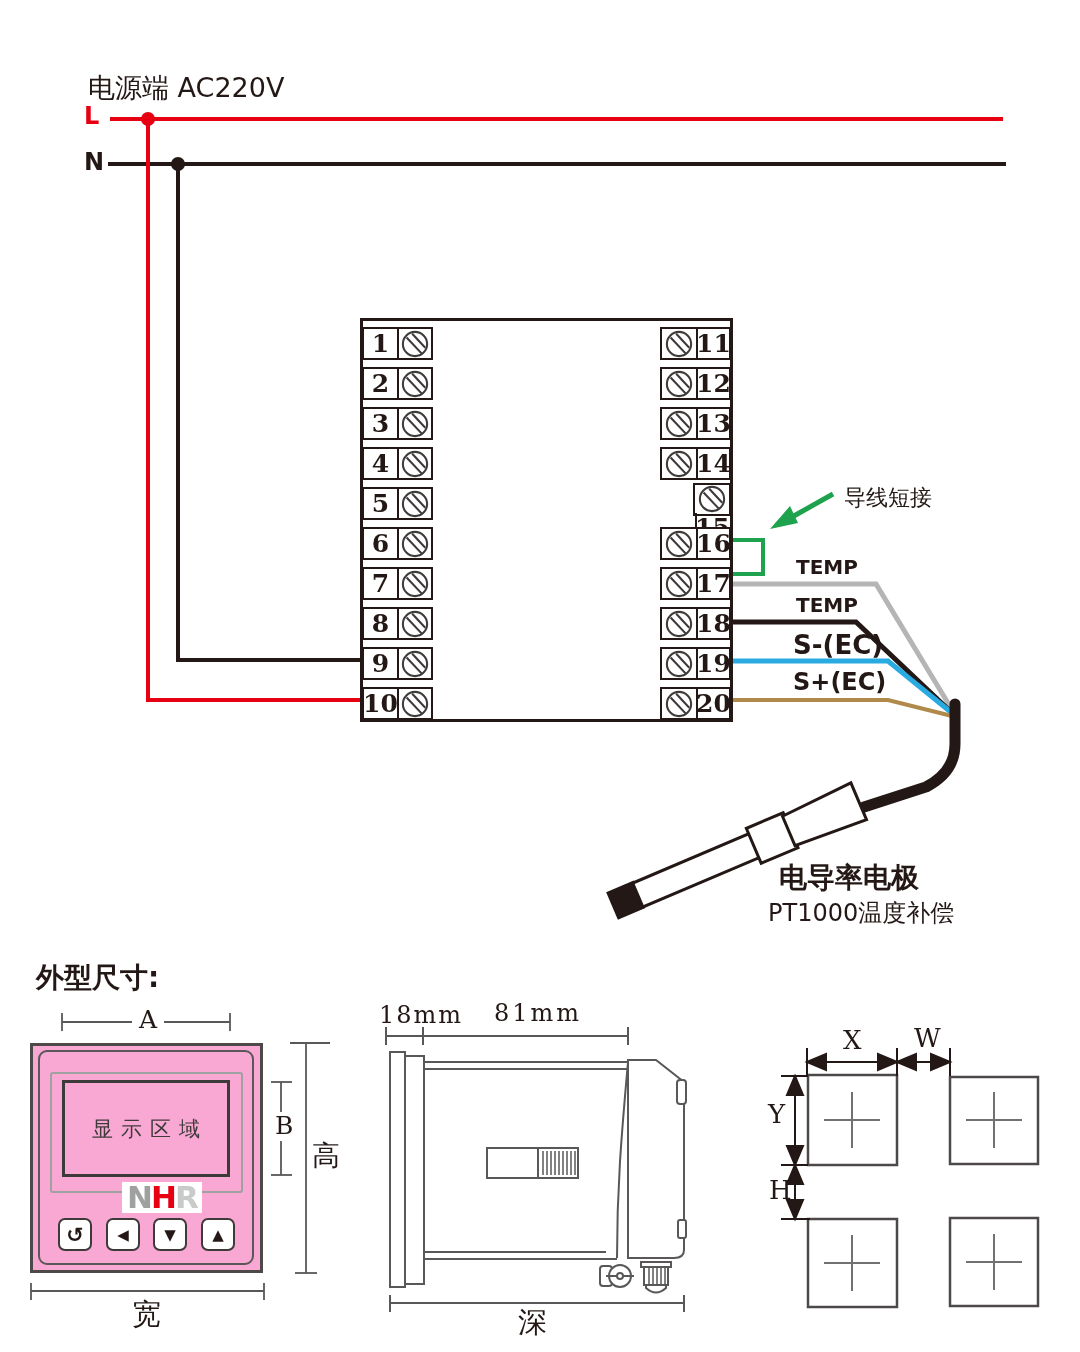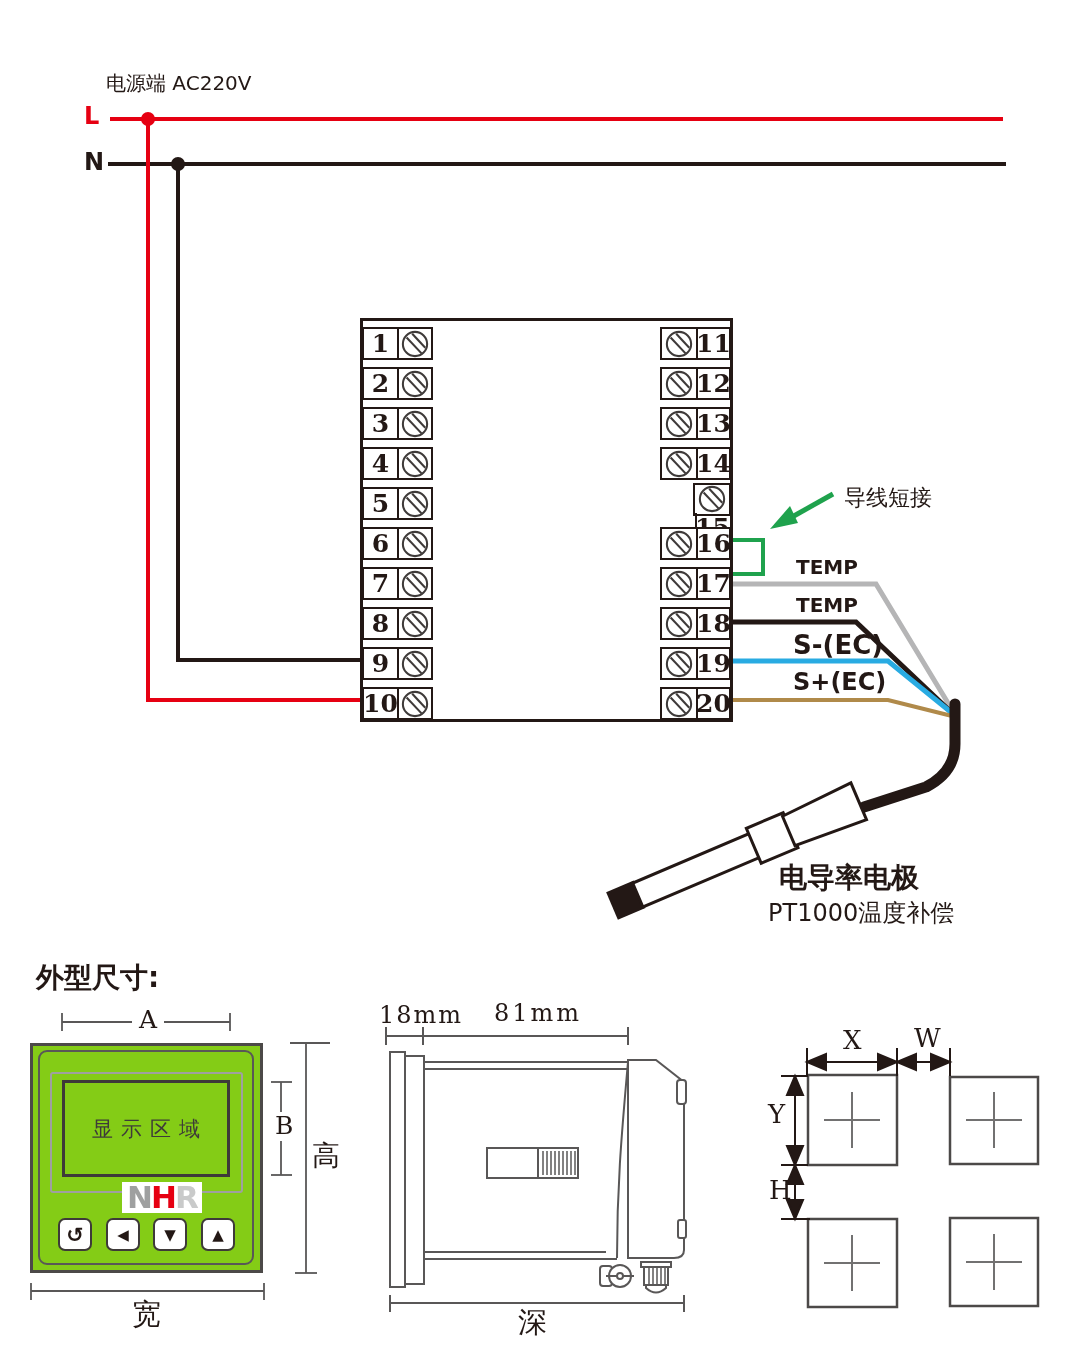--- a/index.html
+++ b/index.html
@@ -20,21 +20,21 @@
   .term-row.left{left:-1px;}
   .term-row.right{right:-1px;}
   .term-cell{display:flex;align-items:center;justify-content:center;height:100%;box-sizing:border-box;}
   .term-num{width:33px;font-family:"DejaVu Serif","Liberation Serif",serif;
       font-weight:bold;font-size:25px;color:var(--ink);}
   .term-screw{width:34px;}
   .term-row.left .term-screw{border-left:2px solid var(--ink);}
   .term-row.right .term-num{border-left:2px solid var(--ink);}
 
   
-  .frame{position:absolute;box-sizing:border-box;background:#84cc16;z-index:2;text-align:center;}
+  .frame{position:absolute;box-sizing:border-box;background:#f9a8d4;z-index:2;text-align:center;}
   #fv-outer{left:30px;top:1043px;width:233px;height:230px;border:3px solid #4C4948;}
   #fv-inner{left:38px;top:1050px;width:216px;height:215px;border:2px solid #595757;border-radius:9px;}
   #fv-bezel{left:50px;top:1072px;width:193px;height:121px;border:2px solid #9FA0A0;border-radius:3px;}
   #fv-display{left:62px;top:1080px;width:168px;height:97px;border:3px solid #3E3A39;
       display:flex;align-items:center;justify-content:center;z-index:3;}
   #fv-display .txt{font-family:"DejaVu Serif","Liberation Serif",serif;font-size:21px;
       letter-spacing:8px;color:#3E3A39;padding-left:8px;}
   #nhr-logo{position:absolute;left:122px;top:1182px;z-index:4;background:#fff;padding:0 5px;
       font-weight:bold;font-size:31px;letter-spacing:-2px;line-height:1;}
   #nhr-logo .n{color:#9FA0A0;} #nhr-logo .h{color:var(--red);} #nhr-logo .r{color:#C9CACA;}
@@ -177,21 +177,21 @@
         <line x1="781" y1="1165" x2="808" y2="1165"></line>
         <line x1="781" y1="1219" x2="810" y2="1219"></line>
         <polygon points="795,1076 787,1095 803,1095"></polygon>
         <polygon points="795,1165 787,1146 803,1146"></polygon>
         <polygon points="795,1165 787,1184 803,1184"></polygon>
         <polygon points="795,1219 787,1200 803,1200"></polygon>
       </g>
     </g>
   </svg>
 
-  <div class="lbl" style="left:88px;top:72px;font-size:20px;margin-left:18px;">电源端  AC220V</div>
+  <div class="lbl" style="left:88px;top:72px;font-size:27px;">电源端  AC220V</div>
   <div class="lbl bold red" style="left:84px;top:103px;font-size:24px;">L</div>
   <div class="lbl bold" style="left:84px;top:149px;font-size:24px;">N</div>
   <div class="lbl" style="left:844px;top:485px;font-size:22px;">导线短接</div>
   <div class="lbl bold" style="left:796px;top:556px;font-size:20px;">TEMP</div>
   <div class="lbl bold" style="left:796px;top:594px;font-size:20px;">TEMP</div>
   <div class="lbl bold" style="left:793px;top:631px;font-size:26px;">S-(EC)</div>
   <div class="lbl bold" style="left:793px;top:669px;font-size:24px;">S+(EC)</div>
   <div class="lbl bold" style="left:779px;top:862px;font-size:28px;">电导率电极</div>
   <div class="lbl" style="left:768px;top:900px;font-size:24px;">PT1000温度补偿</div>
 

